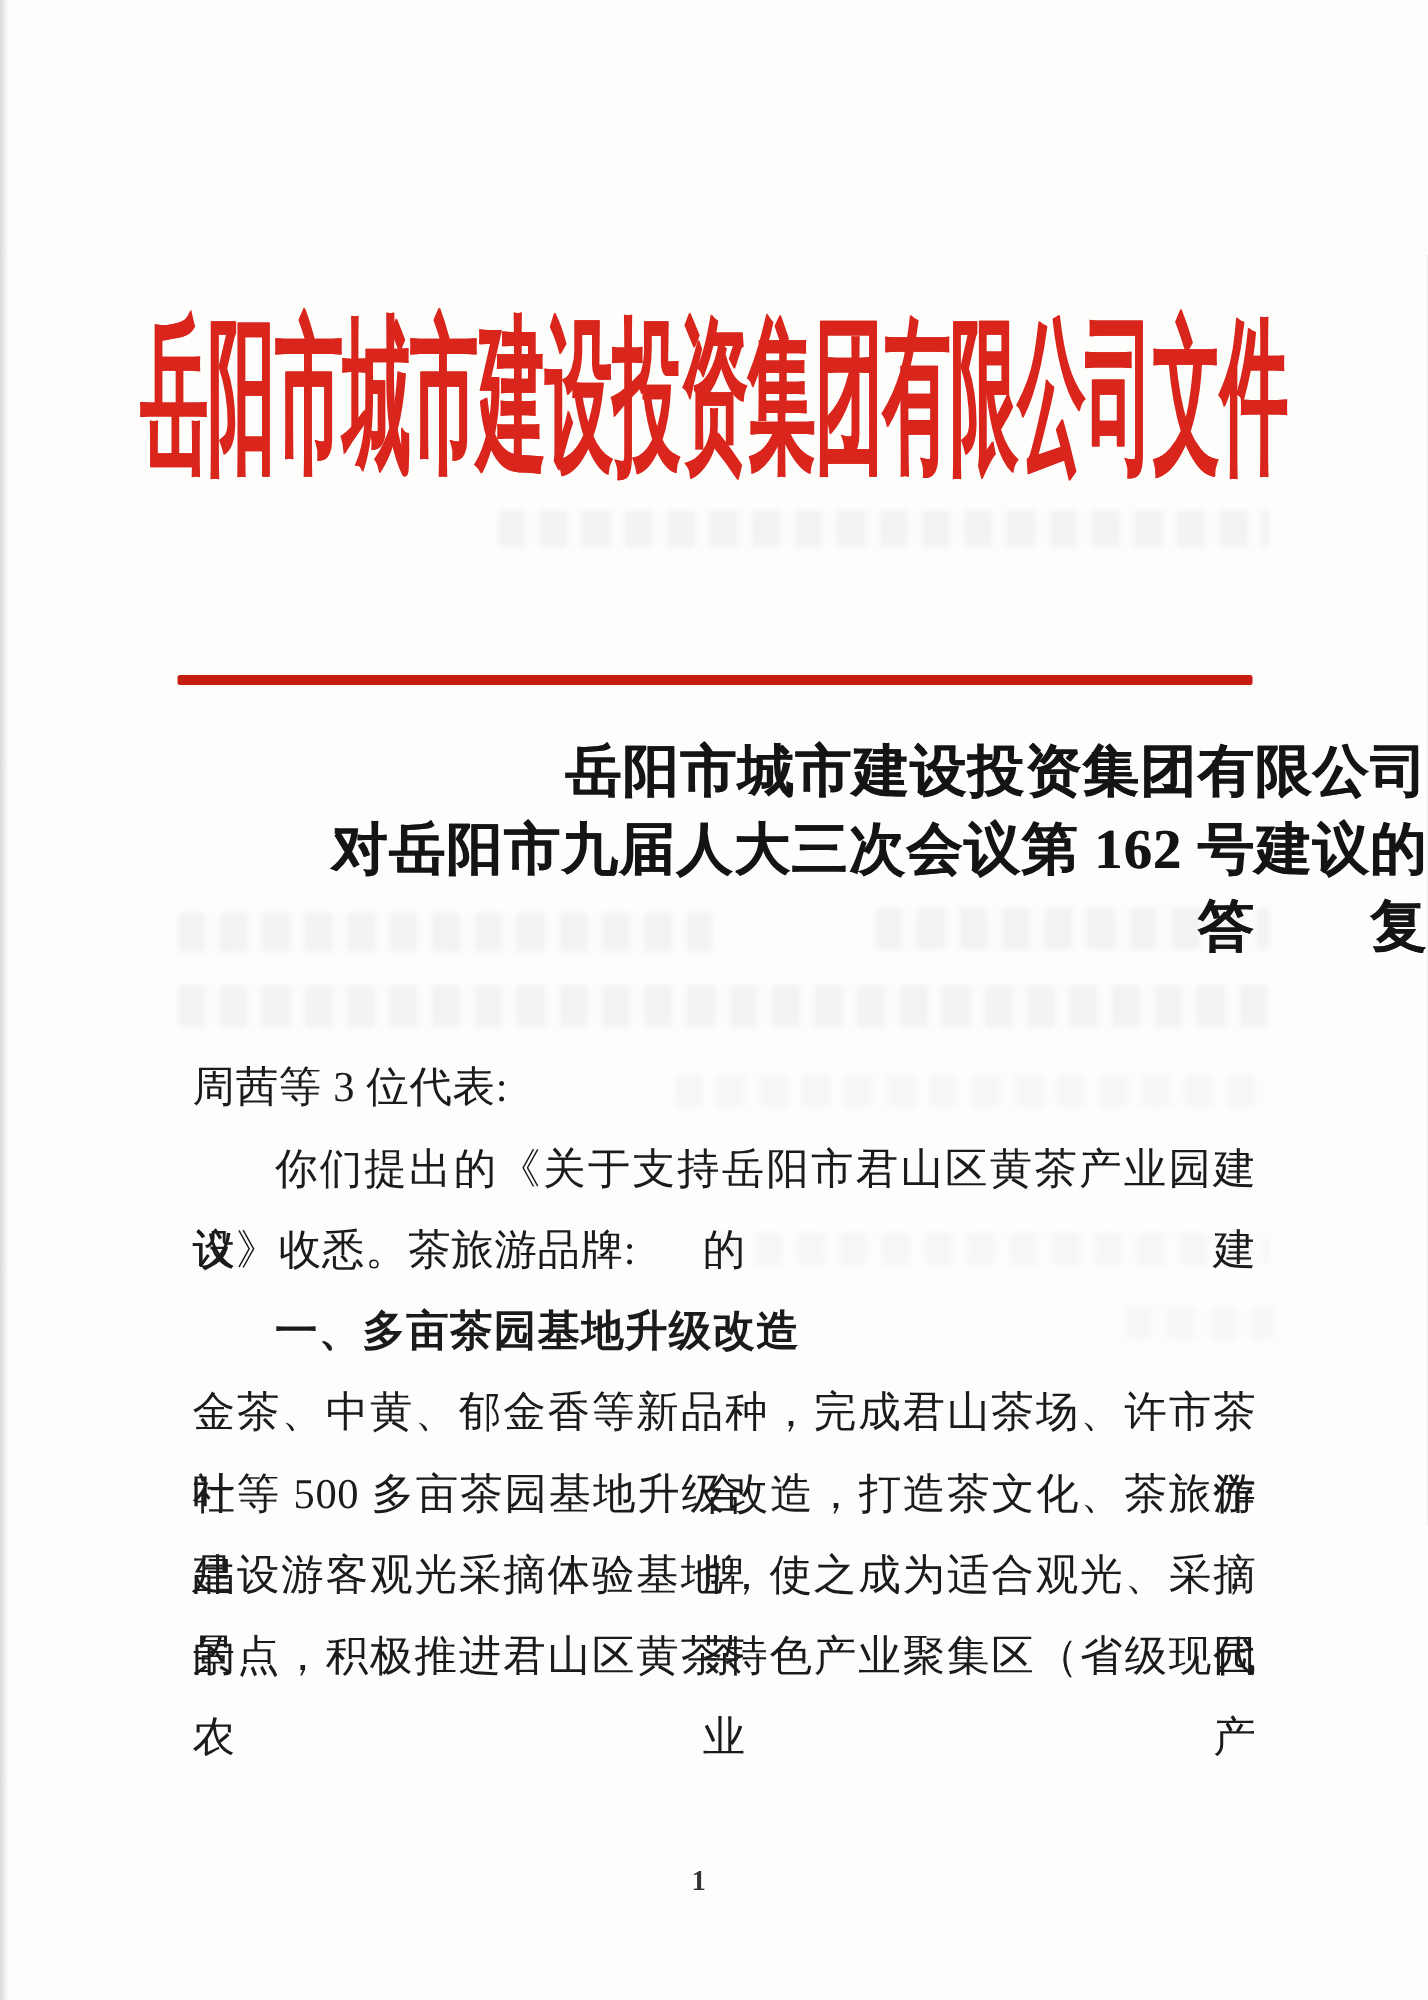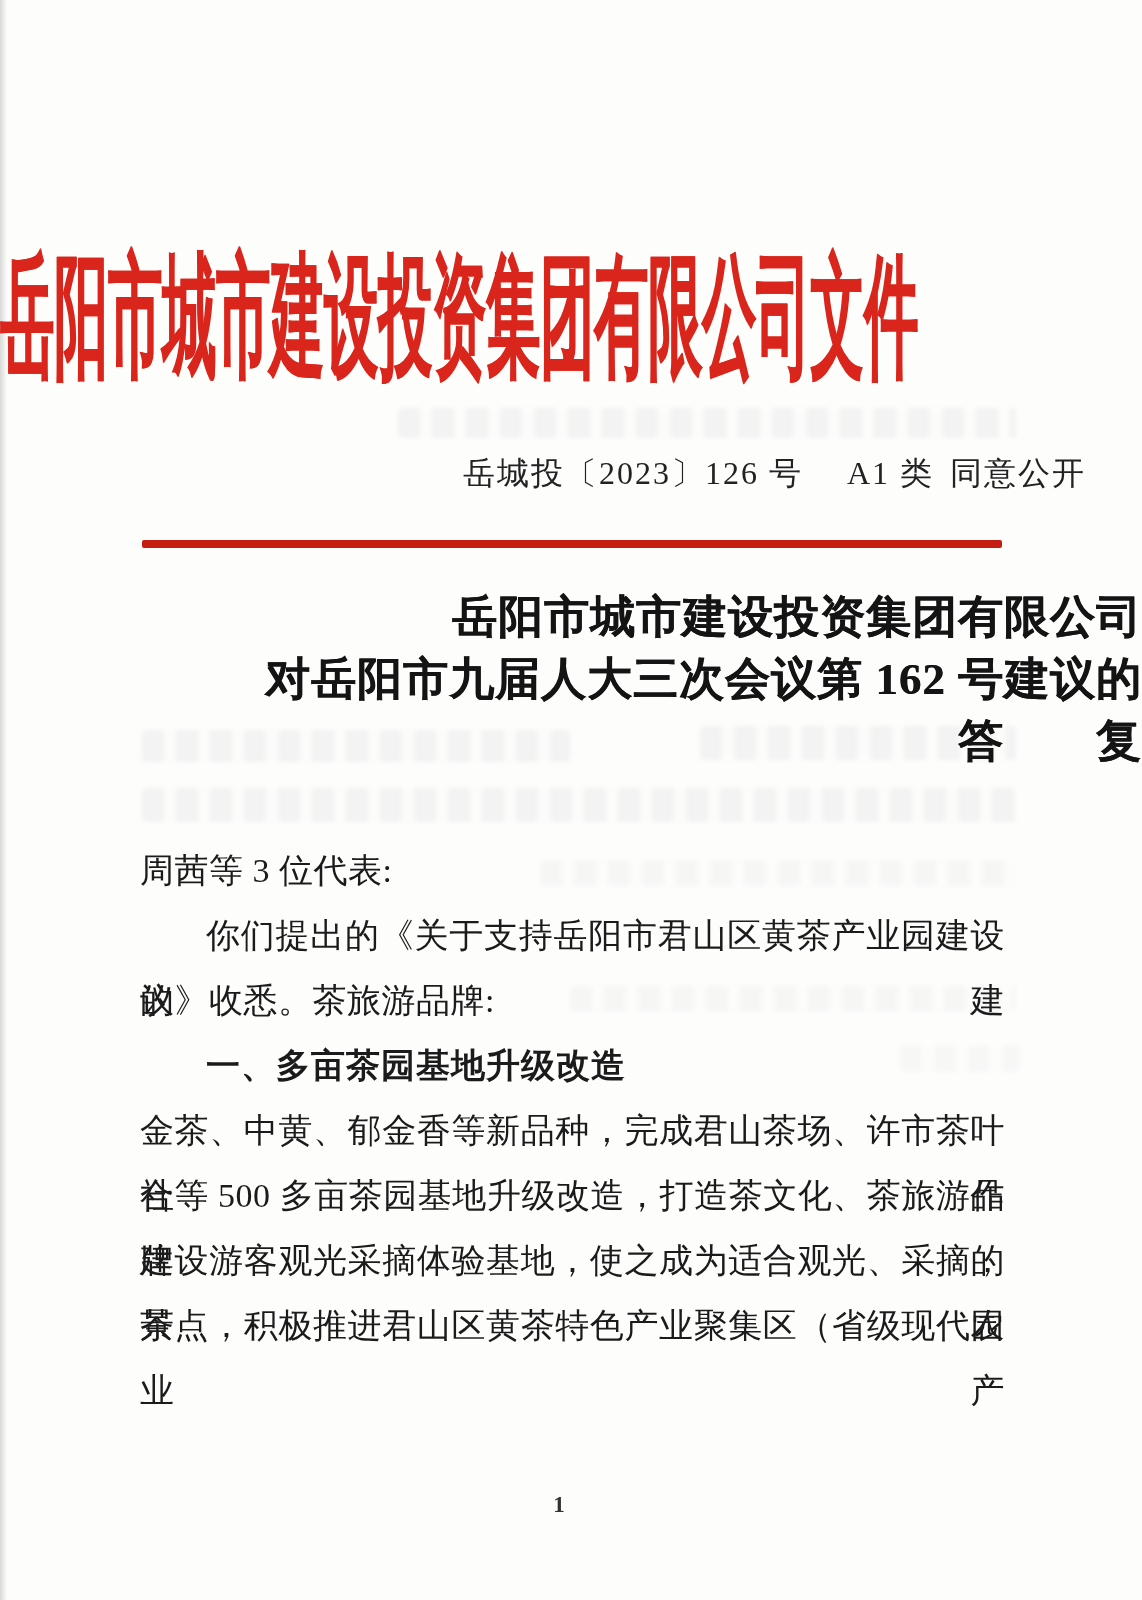--- a/index.html
+++ b/index.html
@@ -28,21 +28,21 @@
 
   
   .banner-wrap {
     position: absolute;
     top: 240px;
     left: 0;
     width: 100%;
     height: 158px;
     display: flex;
     align-items: center;
-    justify-content: flex-start;
+    justify-content: center;
   }
   .banner-text {
     font-size: 54px;
     font-weight: 700;
     letter-spacing: 0px;
     white-space: nowrap;
     transform: scaleY(2.5);
     text-shadow: 0.8px 0 0 currentColor;
     font-family: "Liberation Serif", "DejaVu Serif", serif;
   }
@@ -92,20 +92,21 @@
     left: 140px;
     width: 865px;
     font-size: 34px;
     letter-spacing: 0.5px;
     color: #1b1b1b;
   }
   .bodyline {
     height: 65px;
     line-height: 65px;
     white-space: nowrap;
+    margin-left: 14px;
   }
   .bodyline.fill {
     white-space: normal;
     text-align: justify;
     text-align-last: justify;
     text-justify: inter-character;
   }
   .bodyline.indent { text-indent: 66px; }
   .bodyline.heading {
     font-family: "Liberation Sans", "DejaVu Sans", sans-serif;
@@ -161,23 +162,20 @@
   <div class="bleed b3"></div>
   <div class="bleed b4"></div>
   <div class="bleed b5"></div>
   <div class="bleed b6"></div>
   <div class="bleed b7"></div>
 
   <div class="banner-wrap">
     <span class="banner-text" style="color: rgb(217, 37, 27);">岳阳市城市建设投资集团有限公司文件</span>
   </div>
 
-  <div class="docnum">
-    <span>岳城投〔2023〕126 号</span><span class="gap-lg"></span><span>A1 类</span><span class="gap-sm"></span><span>同意公开</span>
-  </div>
 
   <div class="red-rule" style="background: rgb(197, 29, 17);"></div>
 
   <div class="doc-title">
     <div>岳阳市城市建设投资集团有限公司</div>
     <div>对岳阳市九届人大三次会议第 162 号建议的</div>
     <div>答　　复</div>
   </div>
 
   <div class="body-text">

